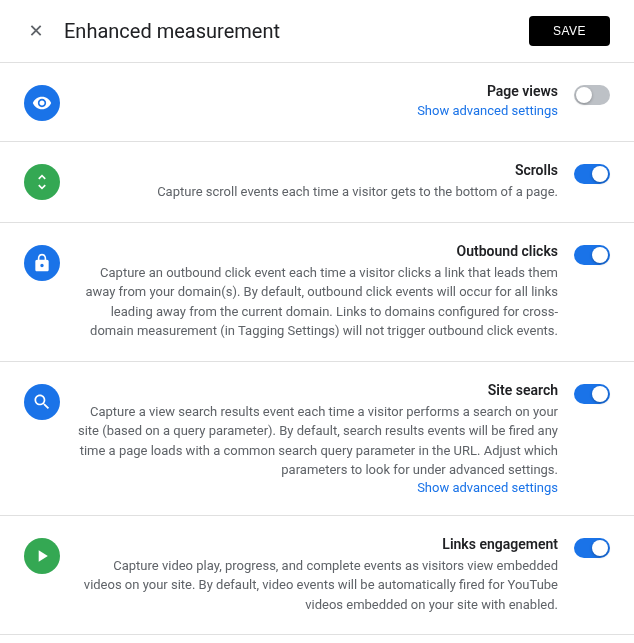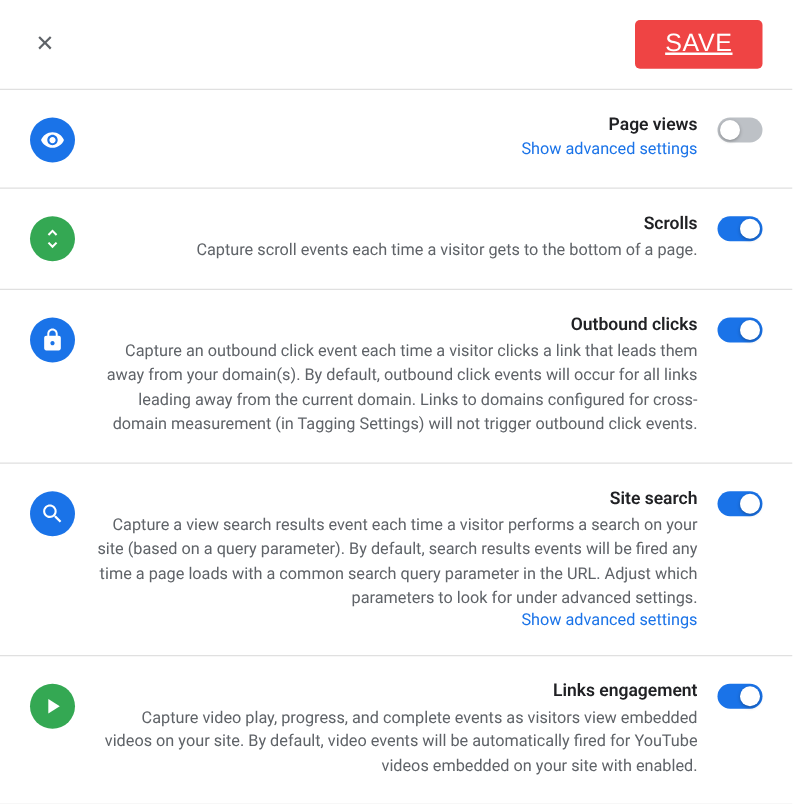--- a/index.html
+++ b/index.html
@@ -38,31 +38,30 @@
       height: 24px;
     }
 
     .header-title {
       font-size: 20px;
       font-weight: 400;
       color: #202124;
     }
 
     .save-button {
-      background: #ef4444;
+      background: #000000;
       color: #fff;
       border: none;
       border-radius: 4px;
       padding: 8px 24px;
-      font-size: 20px;
+      font-size: 12px;
       font-weight: 500;
       letter-spacing: 0.5px;
       cursor: pointer;
       text-transform: uppercase;
-      text-decoration: underline;
     }
 
     .content {
       padding: 0;
     }
 
     .section {
       display: flex;
       align-items: flex-start;
       padding: 20px 24px;
@@ -157,20 +156,21 @@
 
     .toggle-track.on .toggle-thumb { left: 18px; }
     .toggle-track.off .toggle-thumb { left: 2px; }
   </style>
 </head>
 <body>
 
 <div class="header">
   <div class="header-left">
     <span class="close-icon">✕</span>
+    <span class="header-title">Enhanced measurement</span>
   </div>
   <button class="save-button">SAVE</button>
 </div>
 
 <div class="content" id="sections-container">
 <div class="section">
       <div class="section-icon" style="background: rgb(26, 115, 232);">
         <svg viewBox="0 0 24 24" xmlns="http://www.w3.org/2000/svg">
           <path d="M12 4.5C7 4.5 2.73 7.61 1 12c1.73 4.39 6 7.5 11 7.5s9.27-3.11 11-7.5c-1.73-4.39-6-7.5-11-7.5zm0 12.5c-2.76 0-5-2.24-5-5s2.24-5 5-5 5 2.24 5 5-2.24 5-5 5zm0-8c-1.66 0-3 1.34-3 3s1.34 3 3 3 3-1.34 3-3-1.34-3-3-3z"></path>
         </svg>

